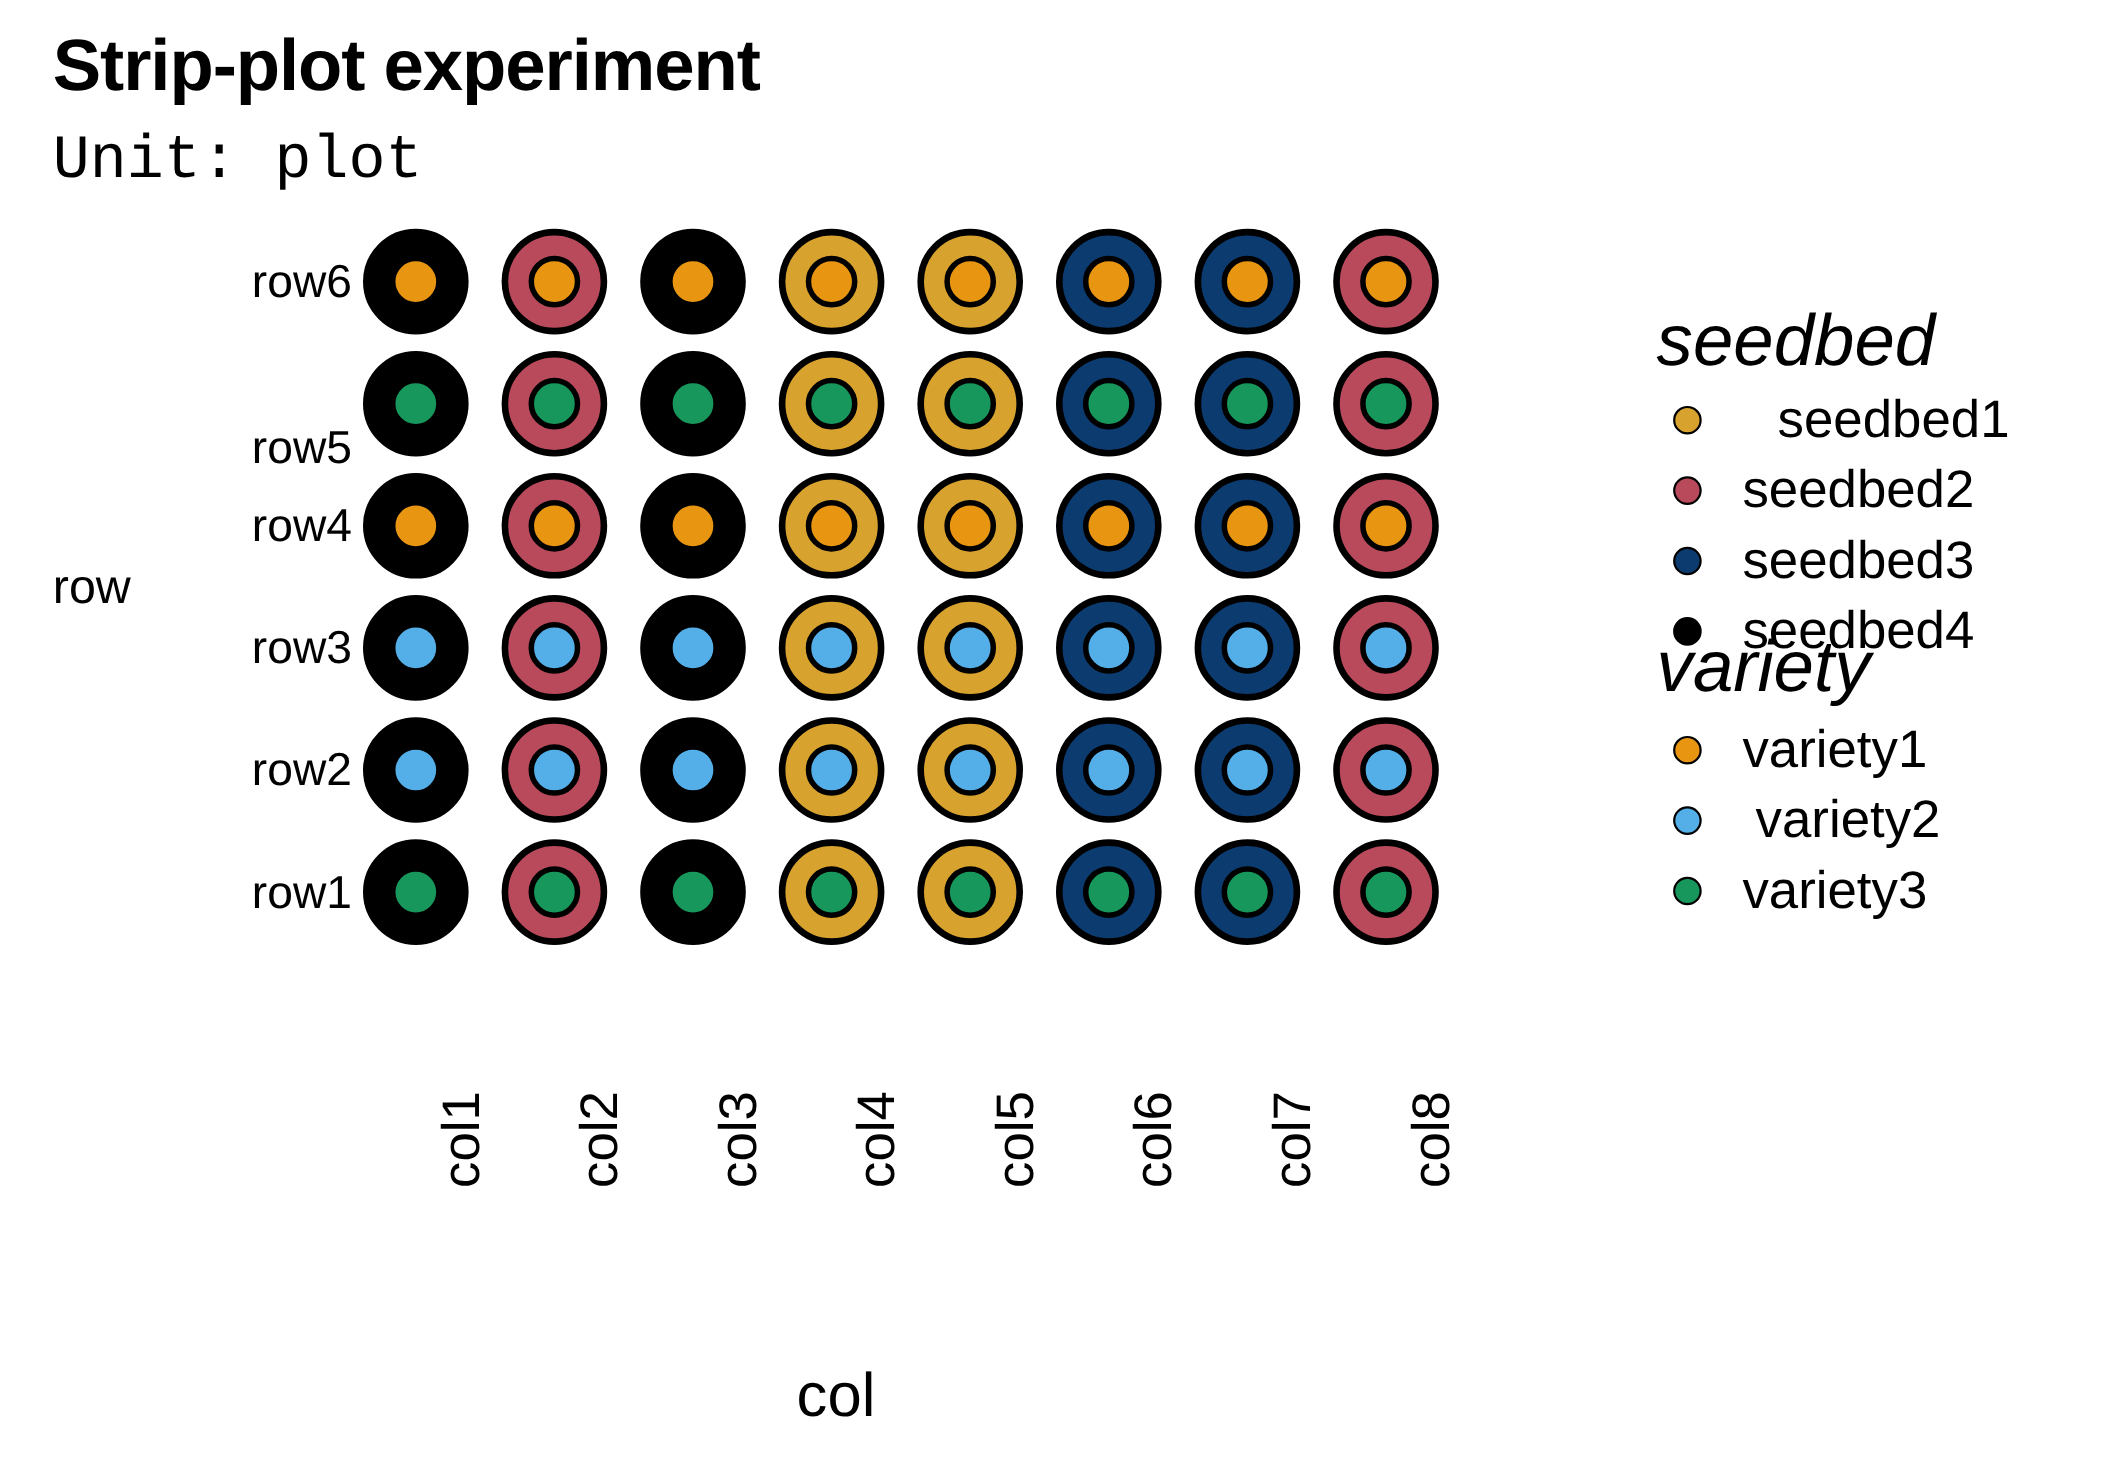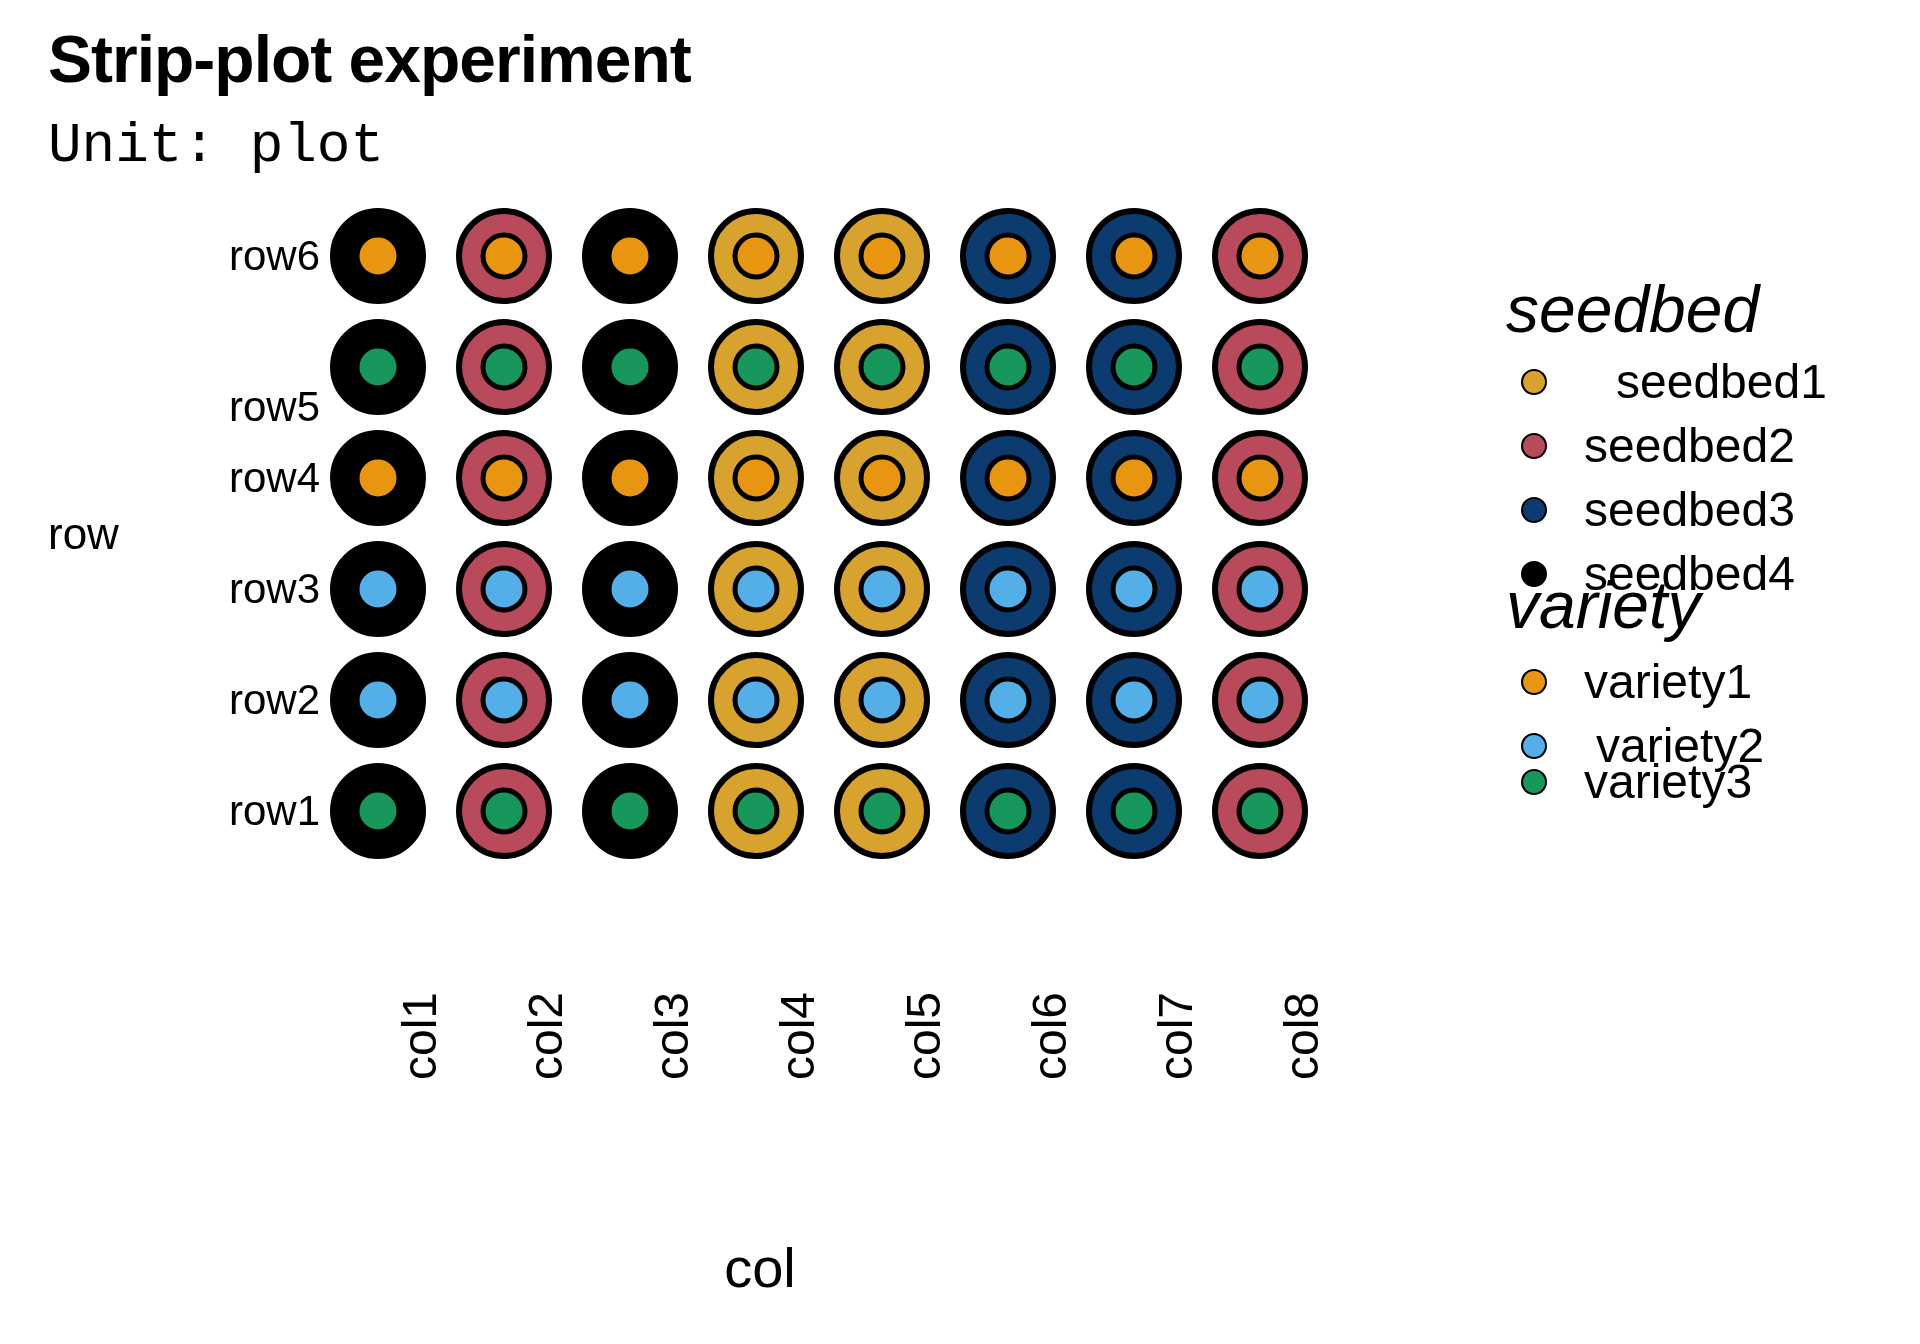--- a/index.html
+++ b/index.html
@@ -478,21 +478,21 @@
       <span class="legend-label">variety1</span>
     </div>
     <div class="legend-item" style="left: 1512px; top: 724px; gap: 12px;">
       <span class="legend-key">
         <svg width="30" height="30" viewBox="0 0 30 30">
           <circle cx="15" cy="15" r="12" fill="#54AEE8" stroke="#000" stroke-width="2"></circle>
         </svg>
       </span>
       <span class="legend-label">variety2</span>
     </div>
-    <div class="legend-item" style="left: 1512px; top: 760px;">
+    <div class="legend-item" style="left: 1512px; top: 788px;">
       <span class="legend-key">
         <svg width="30" height="30" viewBox="0 0 30 30">
           <circle cx="15" cy="15" r="12" fill="#17975C" stroke="#000" stroke-width="2"></circle>
         </svg>
       </span>
       <span class="legend-label">variety3</span>
     </div>
   </div>
 
 </body></html>

